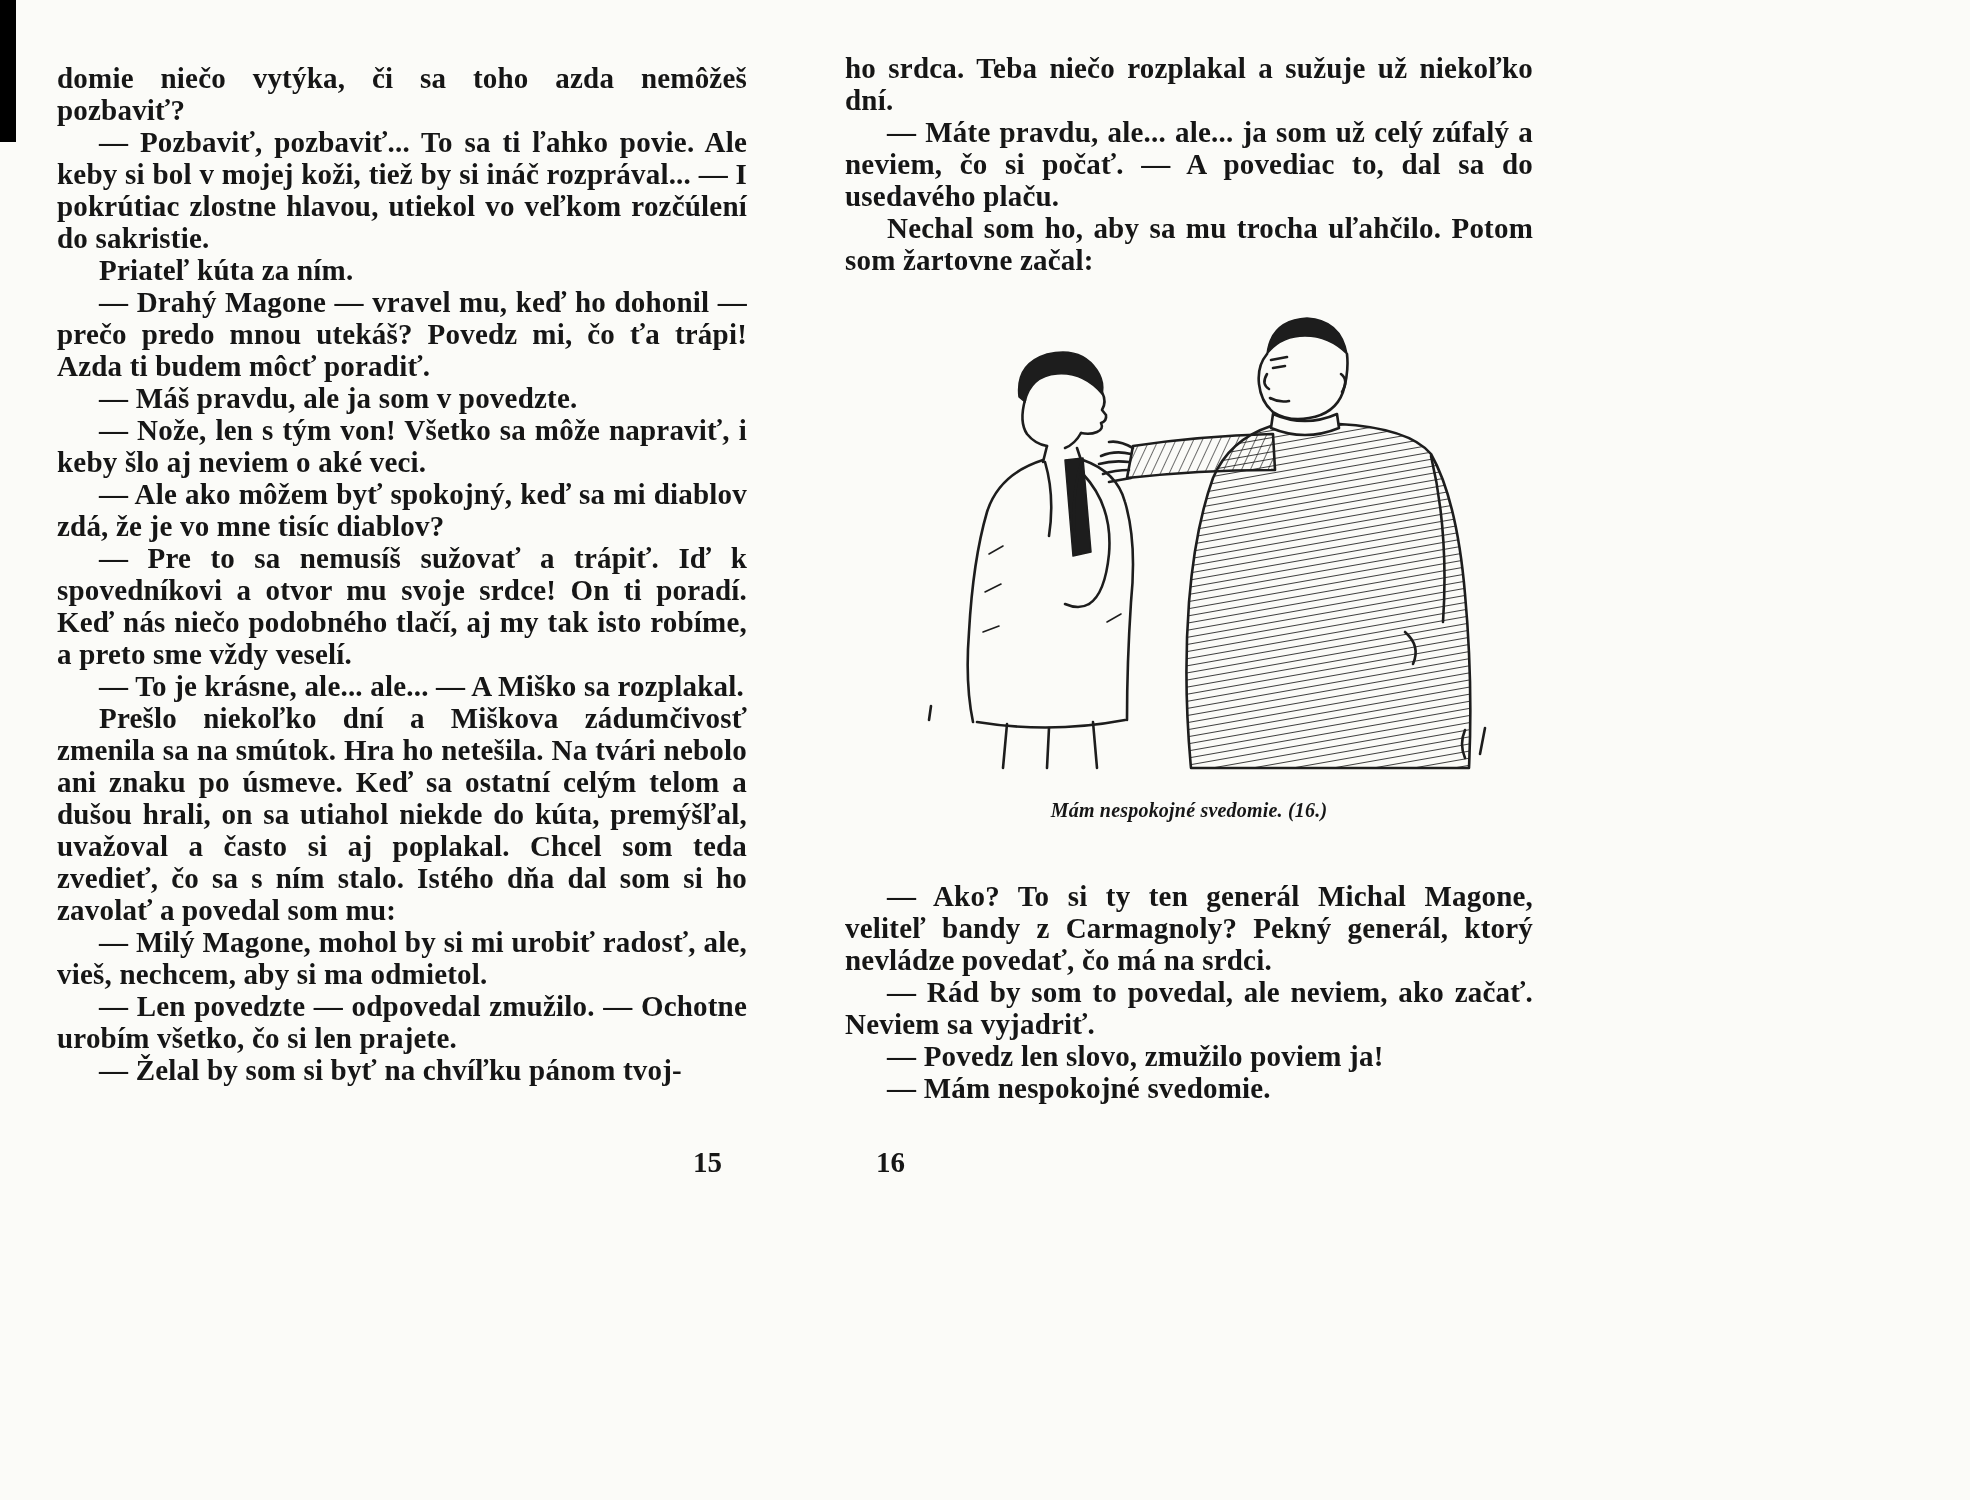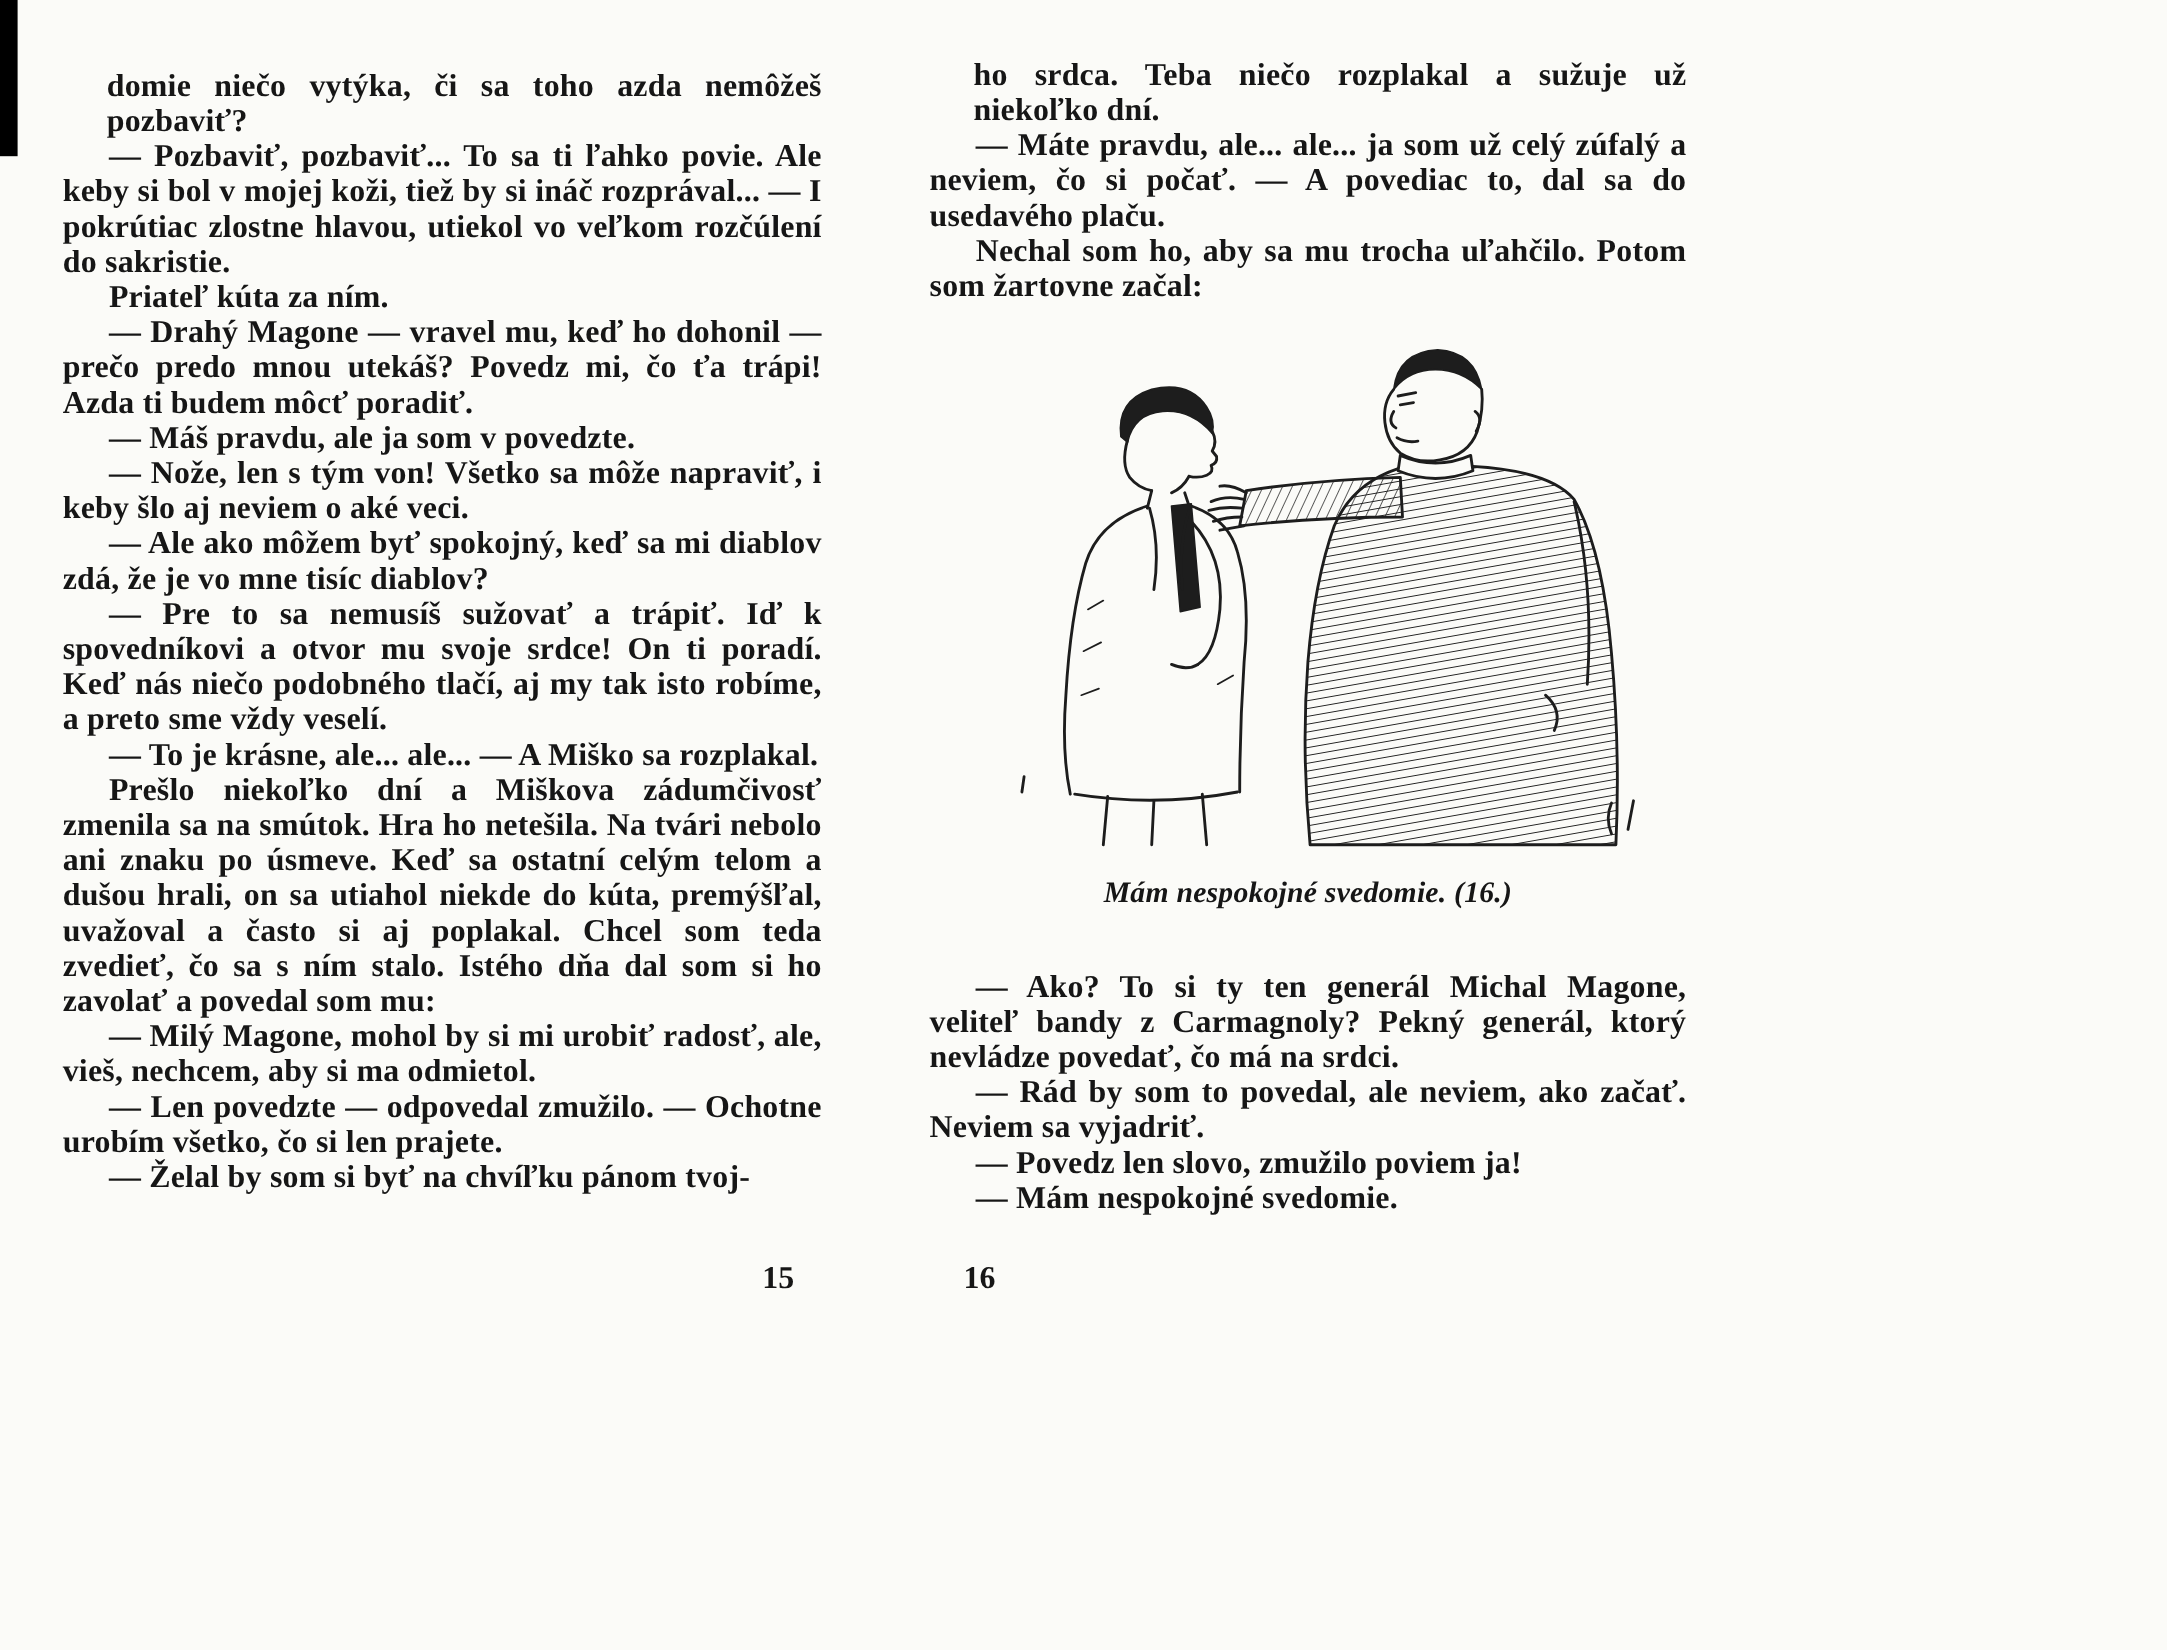--- a/index.html
+++ b/index.html
@@ -26,31 +26,31 @@
     font-weight: bold;
     letter-spacing: 0.2px;
   }
   .col-left  { left: 57px;  top: 62px; width: 690px; }
   .col-right { left: 845px; top: 52px; width: 688px; }
   .col p {
     margin: 0;
     text-indent: 42px;
     text-align: justify;
   }
-  .col p.noindent { text-indent: 0; margin-left: 40px; }
+  .col p.noindent { text-indent: 0; }
   figure.illustration {
     margin: 26px 0 54px 0;
     text-align: center;
   }
   figure.illustration svg { display: inline-block; }
   figcaption.caption {
     margin-top: 16px;
     font-style: italic;
     font-weight: bold;
-    font-size: 27px;
+    font-size: 20px;
     text-align: center;
     text-indent: 0;
   }
   .pagenum {
     position: absolute;
     top: 1146px;
     font-size: 29px;
     font-weight: bold;
   }
   .pagenum-left  { left: 693px; text-align: center; }

